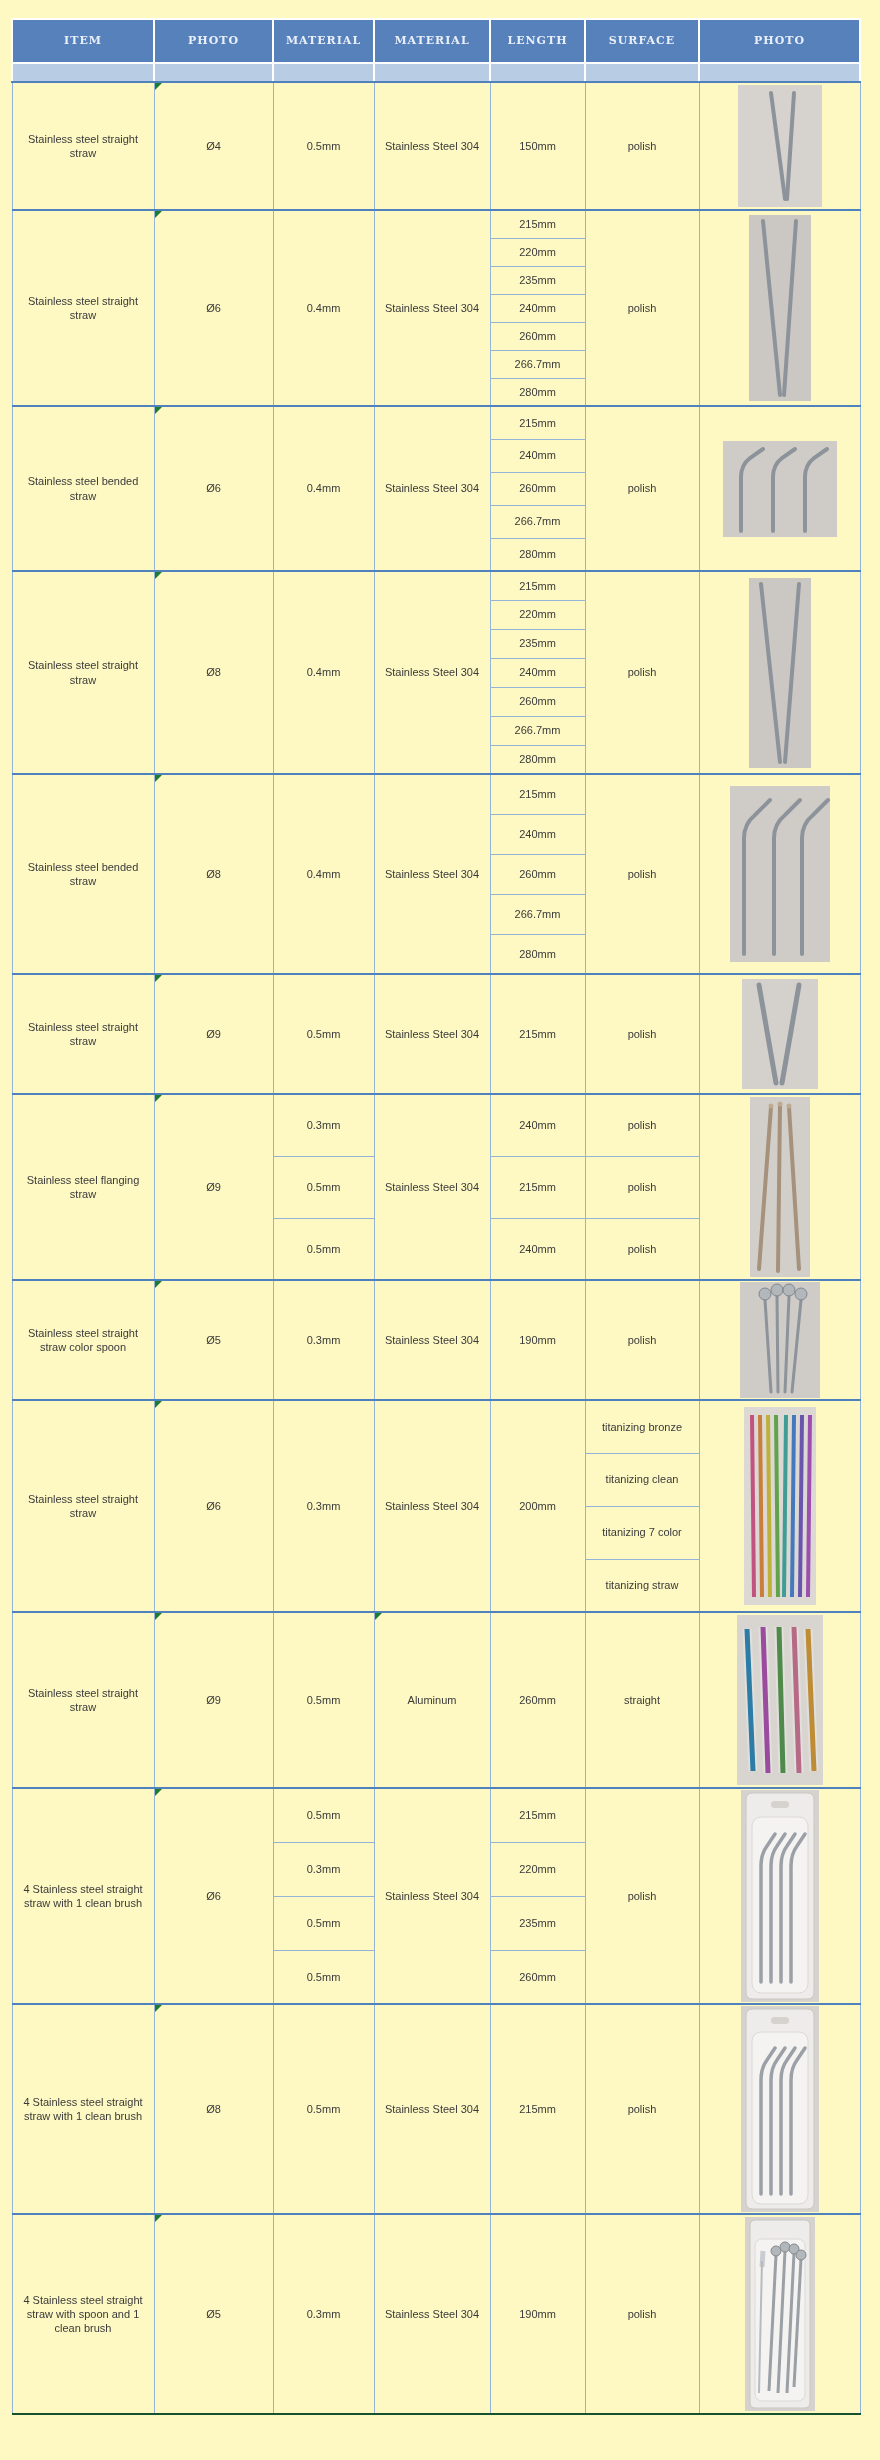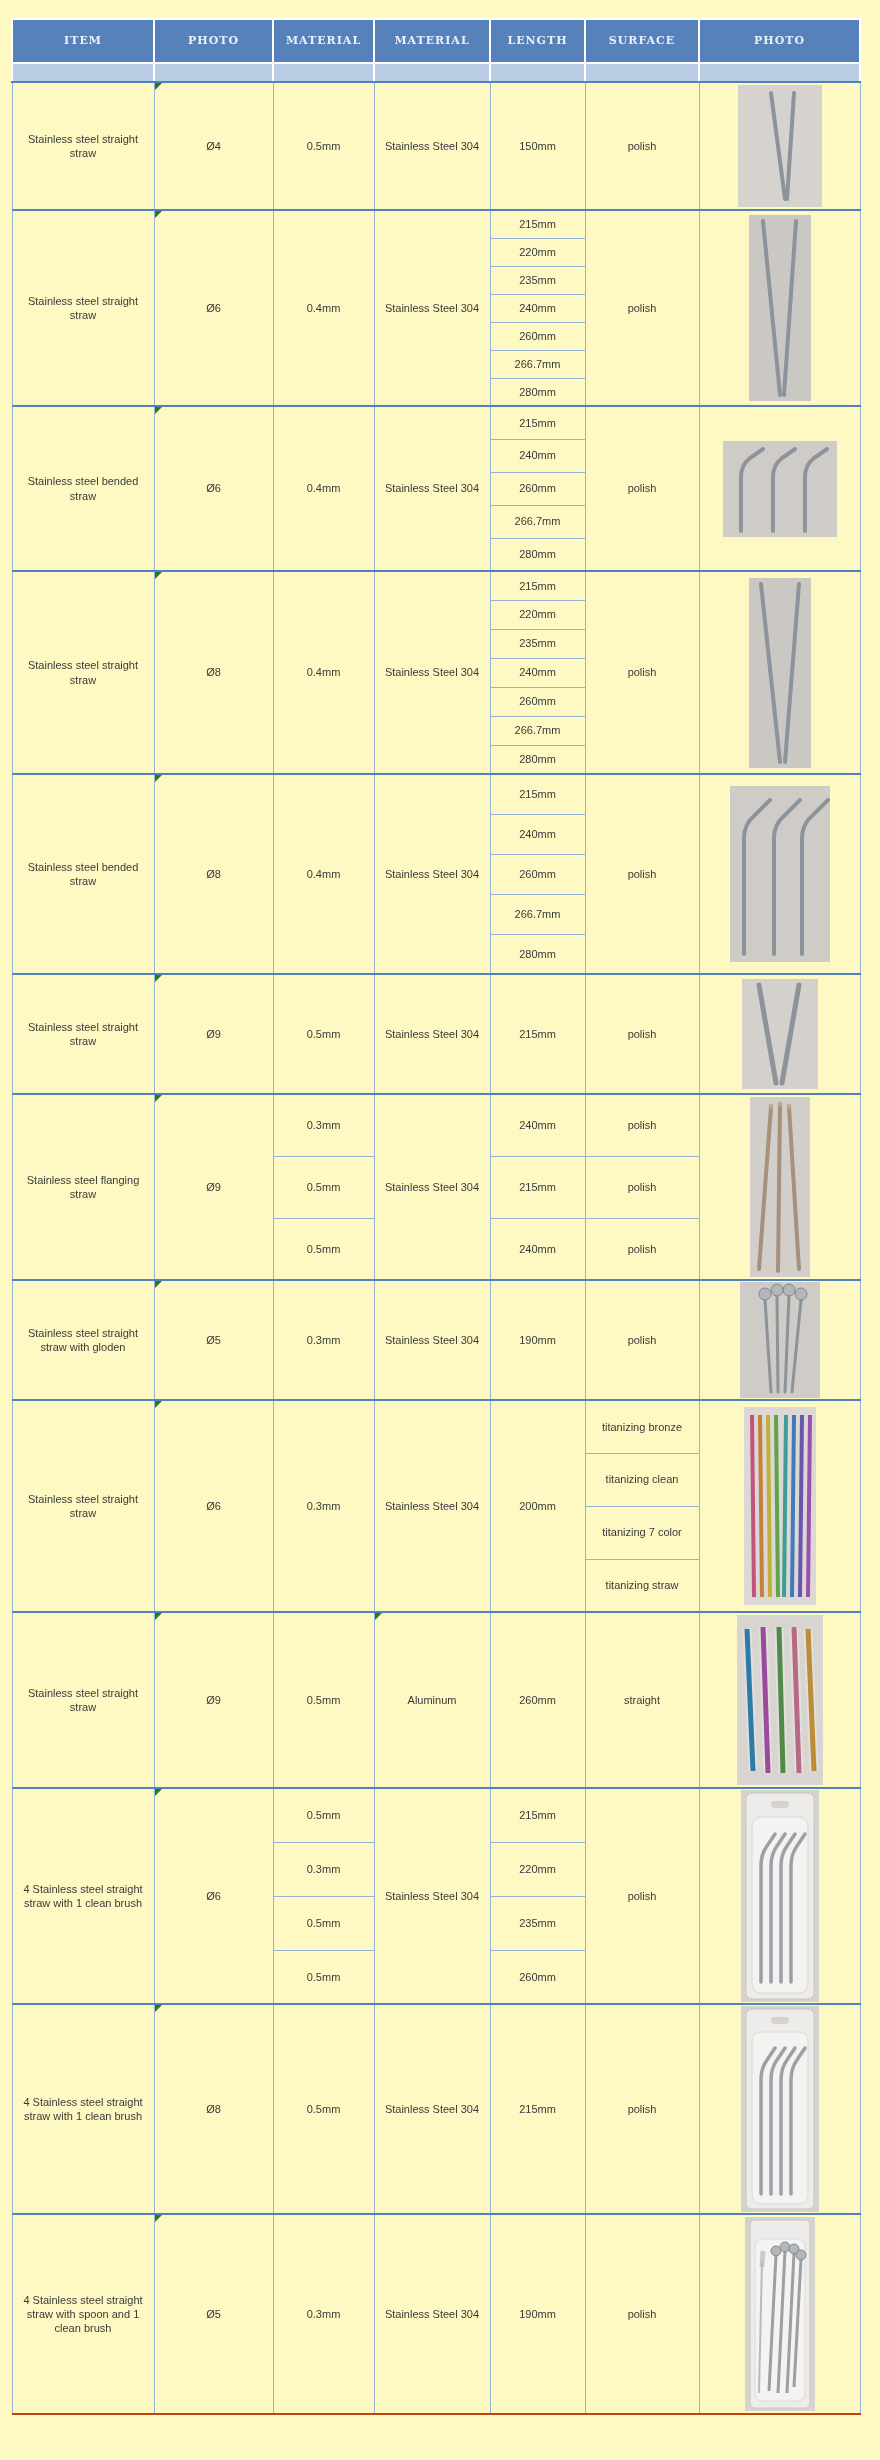--- a/index.html
+++ b/index.html
@@ -8,21 +8,21 @@
   .sheet{position:absolute;left:11px;top:18px;}
   table{border-collapse:collapse;table-layout:fixed;width:848px;}
   td{border:1px solid #95b3d7;text-align:center;vertical-align:middle;
      font-size:11px;color:#3a3a3a;padding:1px 3px;position:relative;line-height:1.3;
      overflow:hidden;}
   thead td.h{background:#5781ba;border:2px solid #ffffff;color:#e9eff8;
      font-family:"DejaVu Serif",serif;font-weight:bold;font-size:11px;
      letter-spacing:1px;height:40px;}
   tr.sub td{background:#b8cce4;border:2px solid #ffffff;border-bottom:2px solid #4f81bd;height:17px;padding:0;}
   tr.gs td{border-top:2px solid #4f81bd;}
-  tr.last td{border-bottom:2px solid #c2410c;}
+  tr.last td{border-bottom:2px solid #14532d;}
   td.photo{padding:0;}
   .ph{display:flex;align-items:center;justify-content:center;}
   .ph svg{display:block;}
   .tri{position:absolute;top:0;left:0;width:0;height:0;
        border-top:7px solid #1e7b34;border-right:7px solid transparent;}
 </style>
 </head>
 <body>
 
 <div class="canvas">
@@ -255,21 +255,21 @@
     <td>215mm</td>
     <td>polish</td>
   </tr>
   <tr style="height:62px">
     <td>0.5mm</td>
     <td>240mm</td>
     <td>polish</td>
   </tr>
 
   <tr class="gs" style="height:120px">
-    <td>Stainless steel straight straw with gloden</td>
+    <td>Stainless steel straight straw color spoon</td>
     <td><span class="tri"></span><span>Ø5</span></td>
     <td>0.3mm</td>
     <td>Stainless Steel 304</td>
     <td>190mm</td>
     <td>polish</td>
     <td class="photo">
               <div class="ph" title="four spoon straws fanned out">
       <svg width="80" height="116">
                   <rect width="80" height="116" fill="#cfccc8"></rect>
                   <line x1="25" y1="18" x2="31" y2="110" stroke="#8d939a" stroke-width="3" stroke-linecap="round"></line>

